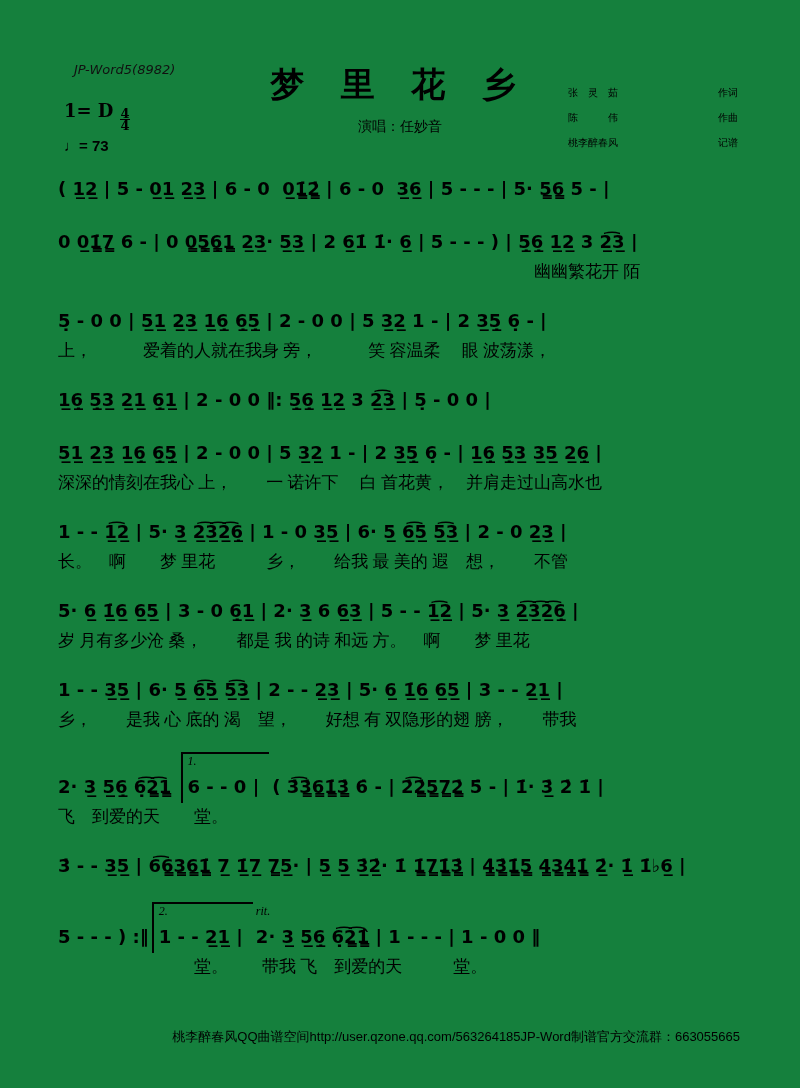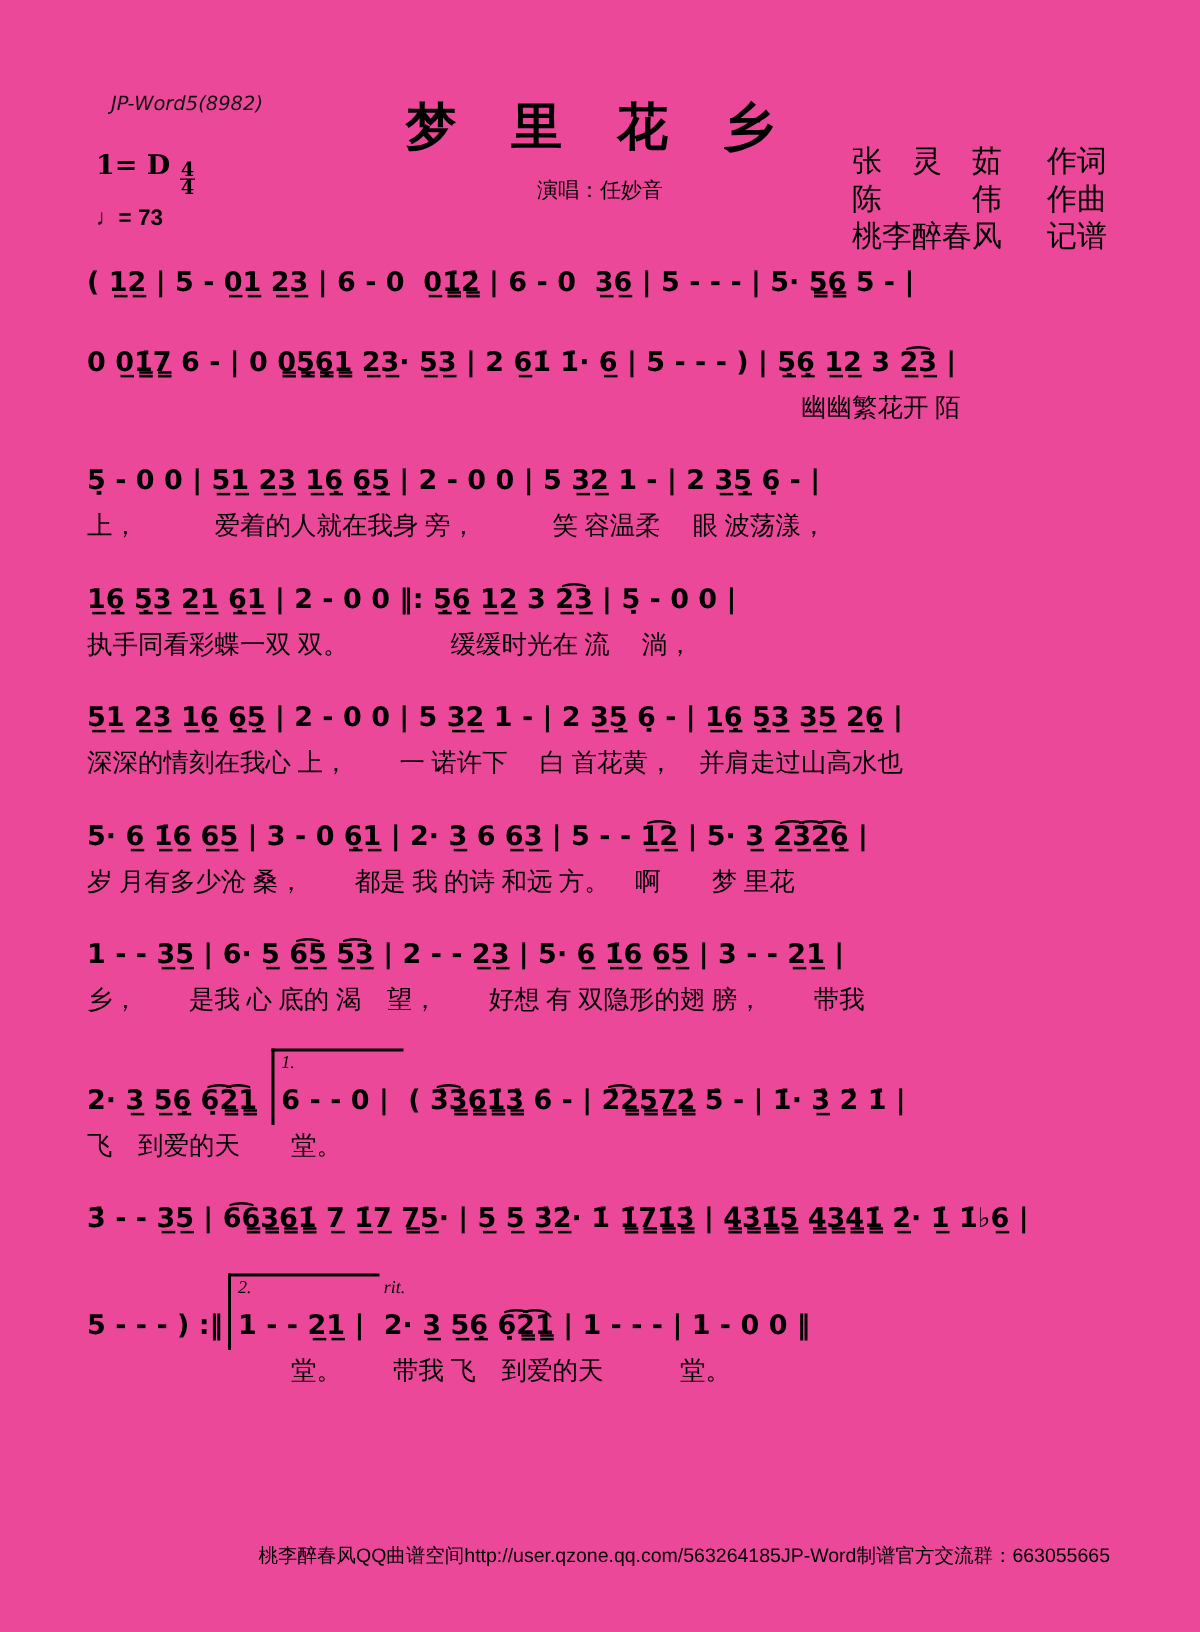--- a/index.html
+++ b/index.html
@@ -1,17 +1,17 @@
 <!DOCTYPE html>
 <html><head>
 <meta charset="utf-8">
 <style>
   html,body{margin:0;padding:0;background:#e8e8e8;}
   .page{
-    position:relative;width:800px;height:1088px;background:#ec4899;color:#000;
+    position:relative;width:800px;height:1088px;background:#15803d;color:#000;
     overflow:hidden;margin:0 auto;
     font-family:"DejaVu Sans",sans-serif;
   }
   .watermark{
     position:absolute;left:74px;top:62px;
     font-size:13px;font-style:italic;font-family:"DejaVu Sans",sans-serif;color:#111;
   }
   .title{
     position:absolute;left:0;right:0;top:62px;text-align:center;
     font-size:34px;font-weight:bold;letter-spacing:14px;
@@ -23,22 +23,22 @@
   }
   .meta{position:absolute;left:64px;top:100px;}
   .key-line{font-size:18px;font-weight:bold;font-family:"DejaVu Serif","Liberation Serif",serif;}
   .ts{
     display:inline-flex;flex-direction:column;align-items:center;
     font-size:13px;line-height:10px;font-weight:bold;vertical-align:-1px;margin-left:7px;
   }
   .ts .ts-bottom{border-top:1.4px solid #000;padding-top:1px;}
   .tempo-line{font-size:15px;font-weight:bold;margin-top:6px;font-family:Liberation Sans, sans-serif;}
   .credits{
-    position:absolute;right:62px;top:96px;width:170px;
-    font-size:20px;line-height:25px;font-family:"Liberation Serif",serif;
+    position:absolute;right:62px;top:80px;width:170px;
+    font-size:10px;line-height:25px;font-family:"Liberation Serif",serif;
   }
   .credit-row{display:flex;justify-content:space-between;}
   .score{position:absolute;left:58px;top:172px;width:696px;}
   .system{margin-bottom:20px;}
   .music-line{
     font-family:"DejaVu Sans",sans-serif;font-weight:bold;font-size:18px;
     line-height:33px;white-space:nowrap;
   }
   .seg{display:inline-block;vertical-align:baseline;margin-right:3px;}
   .seg-notes{display:block;white-space:pre;}
@@ -98,25 +98,28 @@
       <div class="system">
         <div class="music-line"><span class="seg"><span class="seg-notes">0 0̲1̳̇7̳ 6 - | 0 0̳5̳̣6̳̣1̳ 2̲3̲· 5̲3̲ | 2 6̲1̇ 1̇· 6̲ | 5 - - - ) | 5̲̣6̲̣ 1̲2̲ 3 2̲͡3̲ |</span></span></div>
         <div class="lyrics">　　　　　　　　　　　　　　　　　　　　　　　　　　　　幽幽繁花开 陌</div>
       </div>
       <div class="system">
         <div class="music-line"><span class="seg"><span class="seg-notes">5̣ - 0 0 | 5̲1̲ 2̲3̲ 1̲6̲̣ 6̲̣5̲̣ | 2 - 0 0 | 5 3̲2̲ 1 - | 2 3̲5̲̣ 6̣ - |</span></span></div>
         <div class="lyrics">上，　　　爱着的人就在我身 旁，　　　笑 容温柔　 眼 波荡漾，</div>
       </div>
       <div class="system">
         <div class="music-line"><span class="seg"><span class="seg-notes">1̲6̲̣ 5̲̣3̲ 2̲1̲ 6̲̣1̲ | 2 - 0 0 ‖: 5̲̣6̲̣ 1̲2̲ 3 2̲͡3̲ | 5̣ - 0 0 |</span></span></div>
-        <div class="lyrics">执手同看彩蝶一双 双。　　　　缓缓时光在 流　 淌，</div>
       </div>
       <div class="system">
         <div class="music-line"><span class="seg"><span class="seg-notes">5̲1̲ 2̲3̲ 1̲6̲̣ 6̲̣5̲̣ | 2 - 0 0 | 5 3̲2̲ 1 - | 2 3̲5̲̣ 6̣ - | 1̲6̲̣ 5̲̣3̲ 3̲5̲ 2̲6̲̣ |</span></span></div>
         <div class="lyrics">深深的情刻在我心 上，　　一 诺许下　 白 首花黄，　并肩走过山高水也</div>
+      </div>
+      <div class="system">
+        <div class="music-line"><span class="seg"><span class="seg-notes">1 - - 1̲͡2̲ | 5· 3̲ 2̲͡3̲͡2̲͡6̲̣ | 1 - 0 3̲5̲ | 6· 5̲ 6̲͡5̲ 5̲͡3̲ | 2 - 0 2̲3̲ |</span></span></div>
+        <div class="lyrics">长。　啊　　梦 里花　　　乡，　　给我 最 美的 遐　想，　　不管</div>
       </div>
       <div class="system">
         <div class="music-line"><span class="seg"><span class="seg-notes">5· 6̲ 1̲̇6̲ 6̲5̲ | 3 - 0 6̲̣1̲ | 2· 3̲ 6 6̲3̲ | 5 - - 1̲͡2̲ | 5· 3̲ 2̲͡3̲͡2̲͡6̲̣ |</span></span></div>
         <div class="lyrics">岁 月有多少沧 桑，　　都是 我 的诗 和远 方。　啊　　梦 里花</div>
       </div>
       <div class="system">
         <div class="music-line"><span class="seg"><span class="seg-notes">1 - - 3̲5̲ | 6· 5̲ 6̲͡5̲ 5̲͡3̲ | 2 - - 2̲3̲ | 5· 6̲ 1̲̇6̲ 6̲5̲ | 3 - - 2̲1̲ |</span></span></div>
         <div class="lyrics">乡，　　是我 心 底的 渴　望，　　好想 有 双隐形的翅 膀，　　带我</div>
       </div>
       <div class="system">

